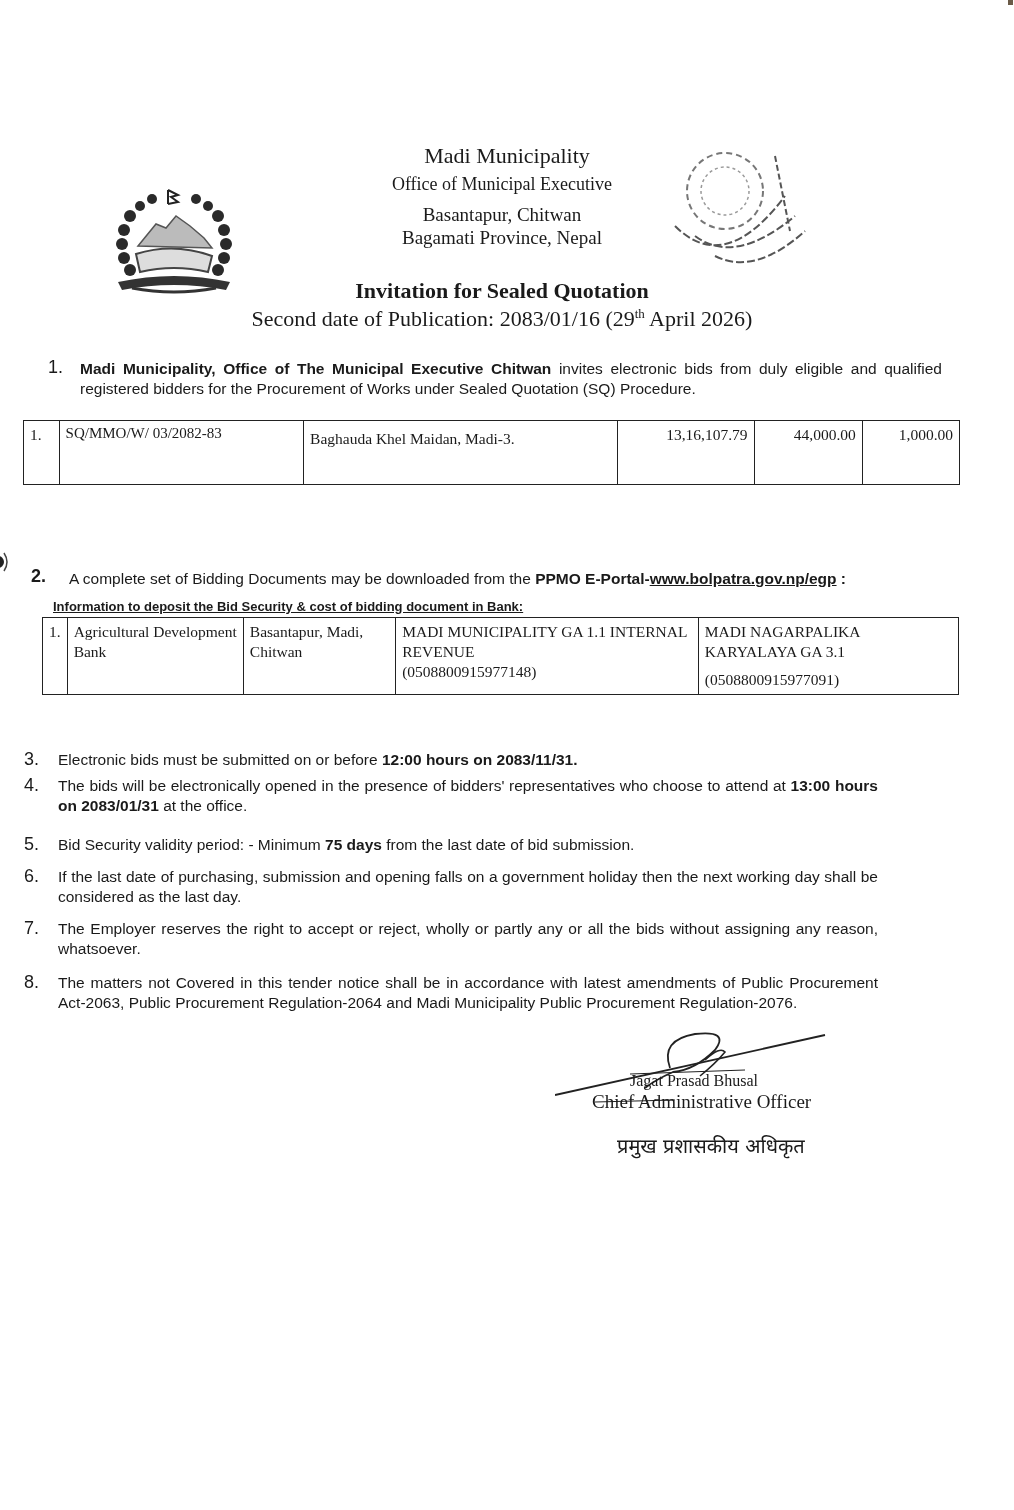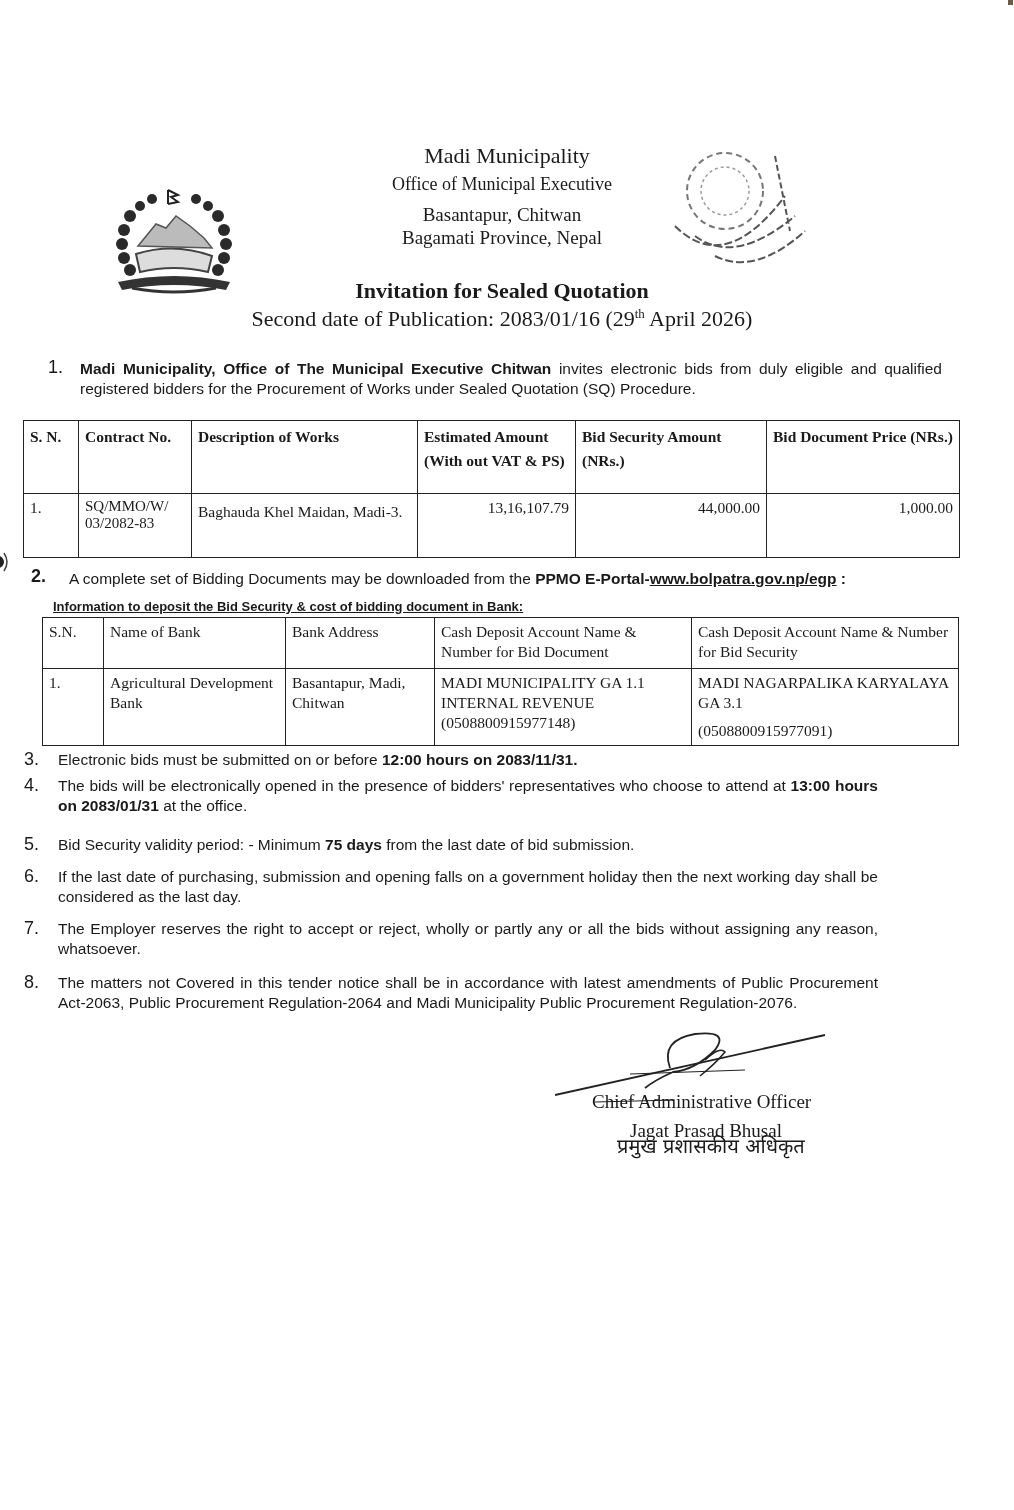--- a/index.html
+++ b/index.html
@@ -44,21 +44,21 @@
   .t2 .row td { height: 64px; }
 
   .li { position: absolute; left: 24px; width: 860px; }
   .li .n { position: absolute; left: 0; top: -1px; font-size: 18px; }
   .li .tx { position: absolute; left: 34px; top: 0; width: 820px; text-align: justify; }
   .li3 { top: 750px; } .li4 { top: 776px; } .li5 { top: 835px; }
   .li6 { top: 867px; } .li7 { top: 919px; } .li8 { top: 973px; }
   b.b { font-weight: bold; }
 
   .sig { left: 555px; top: 1030px; width: 320px; height: 140px; }
-  .sig-name { left: 630px; top: 1072px; font-size: 19px; margin-top: 48px; }
+  .sig-name { left: 630px; top: 1072px; font-size: 16px; }
   .sig-title { left: 592px; top: 1091px; font-size: 19px; }
   .sig-dev { left: 617px; top: 1132px; font-size: 20px; font-family: "DejaVu Sans", sans-serif; }
 
   .edge-mark1 { left: -6px; top: 550px; width: 16px; height: 24px; }
   .edge-mark2 { left: -4px; top: 972px; width: 10px; height: 24px; }
   .corner-dot { left: 1008px; top: 0px; width: 5px; height: 5px; background: #6a5a48; }
 </style>
 </head>
 <body>
 
@@ -102,54 +102,39 @@
 <div class="abs center title">Invitation for Sealed Quotation</div>
 <div class="abs center pubdate"><span>Second date of Publication: 2083/01/16 (29</span><sup>th</sup><span> April 2026)</span></div>
 
 <div class="abs para p1">
   <span class="num" style="left:0;top:0;">1.</span>
   <div class="txt"><span>Madi Municipality, Office of The Municipal Executive Chitwan</span><span class="rest"> invites electronic bids from duly eligible and qualified registered bidders for the Procurement of Works under Sealed Quotation (SQ) Procedure.</span></div>
 </div>
 
 <table class="t t1">
   <tbody>
-      <tr class="head">
-    <td style="width:42px">S. N.</td>
-    <td style="width:100px">Contract No.</td>
-    <td style="width:213px">Description of Works</td>
-    <td style="width:145px">Estimated Amount (With out VAT &amp; PS)</td>
-    <td style="width:178px">Bid Security Amount (NRs.)</td>
-    <td>Bid Document Price (NRs.)</td>
-  </tr>
   <tr class="row">
     <td>1.</td>
     <td style="line-height:17px; font-size:15px;">SQ/MMO/W/ 03/2082-83</td>
     <td style="padding-top:8px;">Baghauda Khel Maidan, Madi-3.</td>
     <td class="r">13,16,107.79</td>
     <td class="r">44,000.00</td>
     <td class="r">1,000.00</td>
   </tr>
 </tbody>
   </table>
 
 <div class="abs para p2">
   <span class="num" style="left:0;top:0;font-weight:bold;">2.</span>
   <div class="txt"><span>A complete set of Bidding Documents may be downloaded from the </span><b>PPMO E-Portal-</b><a class="link">www.bolpatra.gov.np/egp</a><b> :</b></div>
 </div>
 <div class="abs para bankinfo">Information to deposit the Bid Security &amp; cost of bidding document in Bank:</div>
 
 <table class="t t2">
   <tbody>
-      <tr class="head">
-    <td style="width:48px">S.N.</td>
-    <td style="width:169px">Name of Bank</td>
-    <td style="width:136px">Bank Address</td>
-    <td style="width:244px">Cash Deposit  Account Name &amp; Number for Bid Document</td>
-    <td>Cash Deposit Account Name &amp; Number for Bid Security</td>
-  </tr>
   <tr class="row">
     <td>1.</td>
     <td>Agricultural Development Bank</td>
     <td>Basantapur, Madi, Chitwan</td>
     <td>
       <div>MADI MUNICIPALITY GA 1.1 INTERNAL REVENUE</div>
       <div>(0508800915977148)</div>
     </td>
     <td>
       <div>MADI  NAGARPALIKA KARYALAYA GA 3.1</div>

